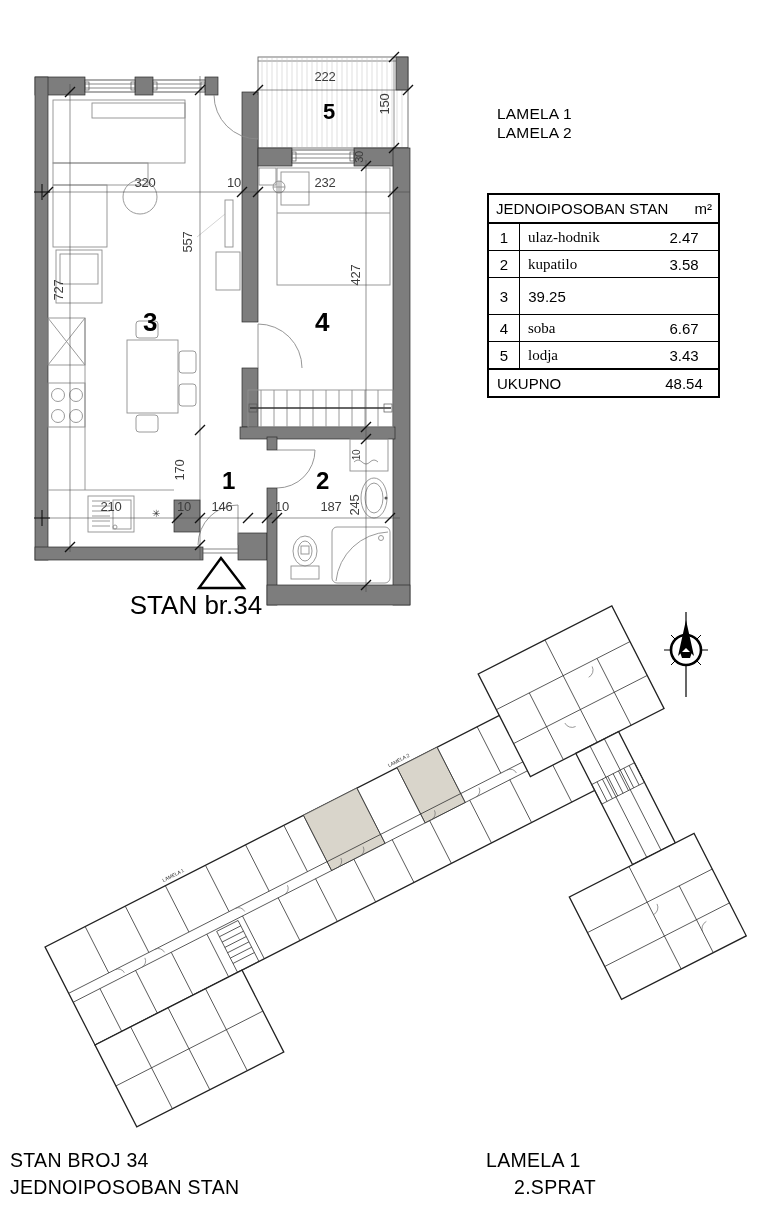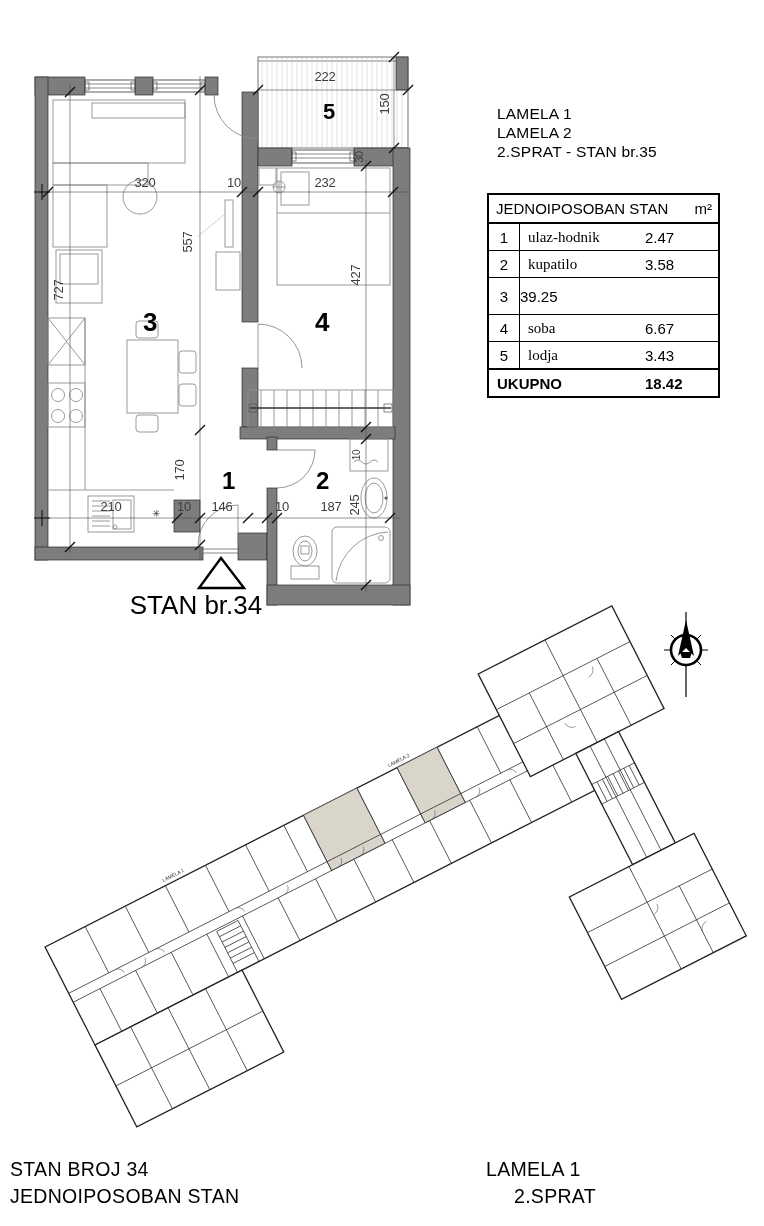--- a/index.html
+++ b/index.html
@@ -10,25 +10,25 @@
   
   #area-table{left:487px;top:193px;width:233px;border:2px solid #000;box-sizing:border-box;font-size:15px;}
   #area-table .thead{display:flex;justify-content:space-between;align-items:center;height:27px;
     border-bottom:2px solid #000;padding:0 6px 0 7px;}
   .trow{display:flex;align-items:center;height:26px;border-bottom:1px solid #000;}
   .trow.tall{height:36px;}
   .trow:last-child{border-bottom:none;}
   .tnum{width:30px;text-align:center;border-right:1px solid #000;align-self:stretch;
     display:flex;align-items:center;justify-content:center;}
   .tname{flex:1;padding-left:8px;line-height:16px;font-family:Liberation Serif, serif;}
-  .tval{width:54px;text-align:left;padding-right:19px;}
-  .trow.total{height:26px;font-weight:bold;}
+  .tval{width:54px;text-align:center;padding-right:7px;}
+  .trow.total{height:26px;}
   .trow.total .tlabel{flex:1;padding-left:8px;}
   
-  .footer-line{font-size:19.5px;letter-spacing:.3px;margin-top:9px;}
+  .footer-line{font-size:19.5px;letter-spacing:.3px;}
   #footer-l1{left:10px;top:1149px;}
   #footer-l2{left:10px;top:1176px;}
   #footer-r1{left:486px;top:1149px;}
   #footer-r2{left:514px;top:1176px;}
   
   svg{position:absolute;}
   .wall{fill:#7d7d7d;stroke:#2b2b2b;stroke-width:.7;}
   .furn{fill:none;stroke:#8f8f8f;stroke-width:.9;}
   .thin{fill:none;stroke:#555;stroke-width:.7;}
   .dimline{stroke:#4a4a4a;stroke-width:.6;fill:none;}
@@ -300,21 +300,20 @@
       <path d="M697,639 701,635 M675,639 671,635 M697,661 701,665 M675,661 671,665 M670,650 664,650 M702,650 708,650"></path>
     </g>
     <polygon points="686,620 678,656 686,648 694,656" fill="#000"></polygon>
     <polygon points="680,652 692,652 690,658 682,658" fill="#000"></polygon>
   </g>
 </svg>
 
 <div id="header-block" class="abs">
   <div>LAMELA  1</div>
   <div>LAMELA  2</div>
-  <div>2.SPRAT   - STAN br.35</div>
 </div>
 
 <div id="area-table" class="abs">
   <div class="thead">
     <span>JEDNOIPOSOBAN STAN</span>
     <span>m²</span>
   </div>
   <div class="trow">
     <div class="tnum">1</div>
     <div class="tname">ulaz-hodnik</div>
@@ -334,20 +333,20 @@
     <div class="tname">soba</div>
     <div class="tval">6.67</div>
   </div>
   <div class="trow">
     <div class="tnum">5</div>
     <div class="tname">lodja</div>
     <div class="tval">3.43</div>
   </div>
   <div class="trow total" style="border-top:1px solid #000">
     <div class="tlabel">UKUPNO</div>
-    <div class="tval">18.42</div>
+    <div class="tval">48.54</div>
   </div>
 </div>
 
 <div id="footer-l1" class="abs footer-line">STAN BROJ 34</div>
 <div id="footer-l2" class="abs footer-line">JEDNOIPOSOBAN STAN</div>
 <div id="footer-r1" class="abs footer-line">LAMELA  1</div>
 <div id="footer-r2" class="abs footer-line">2.SPRAT</div>
 
 </body></html>

